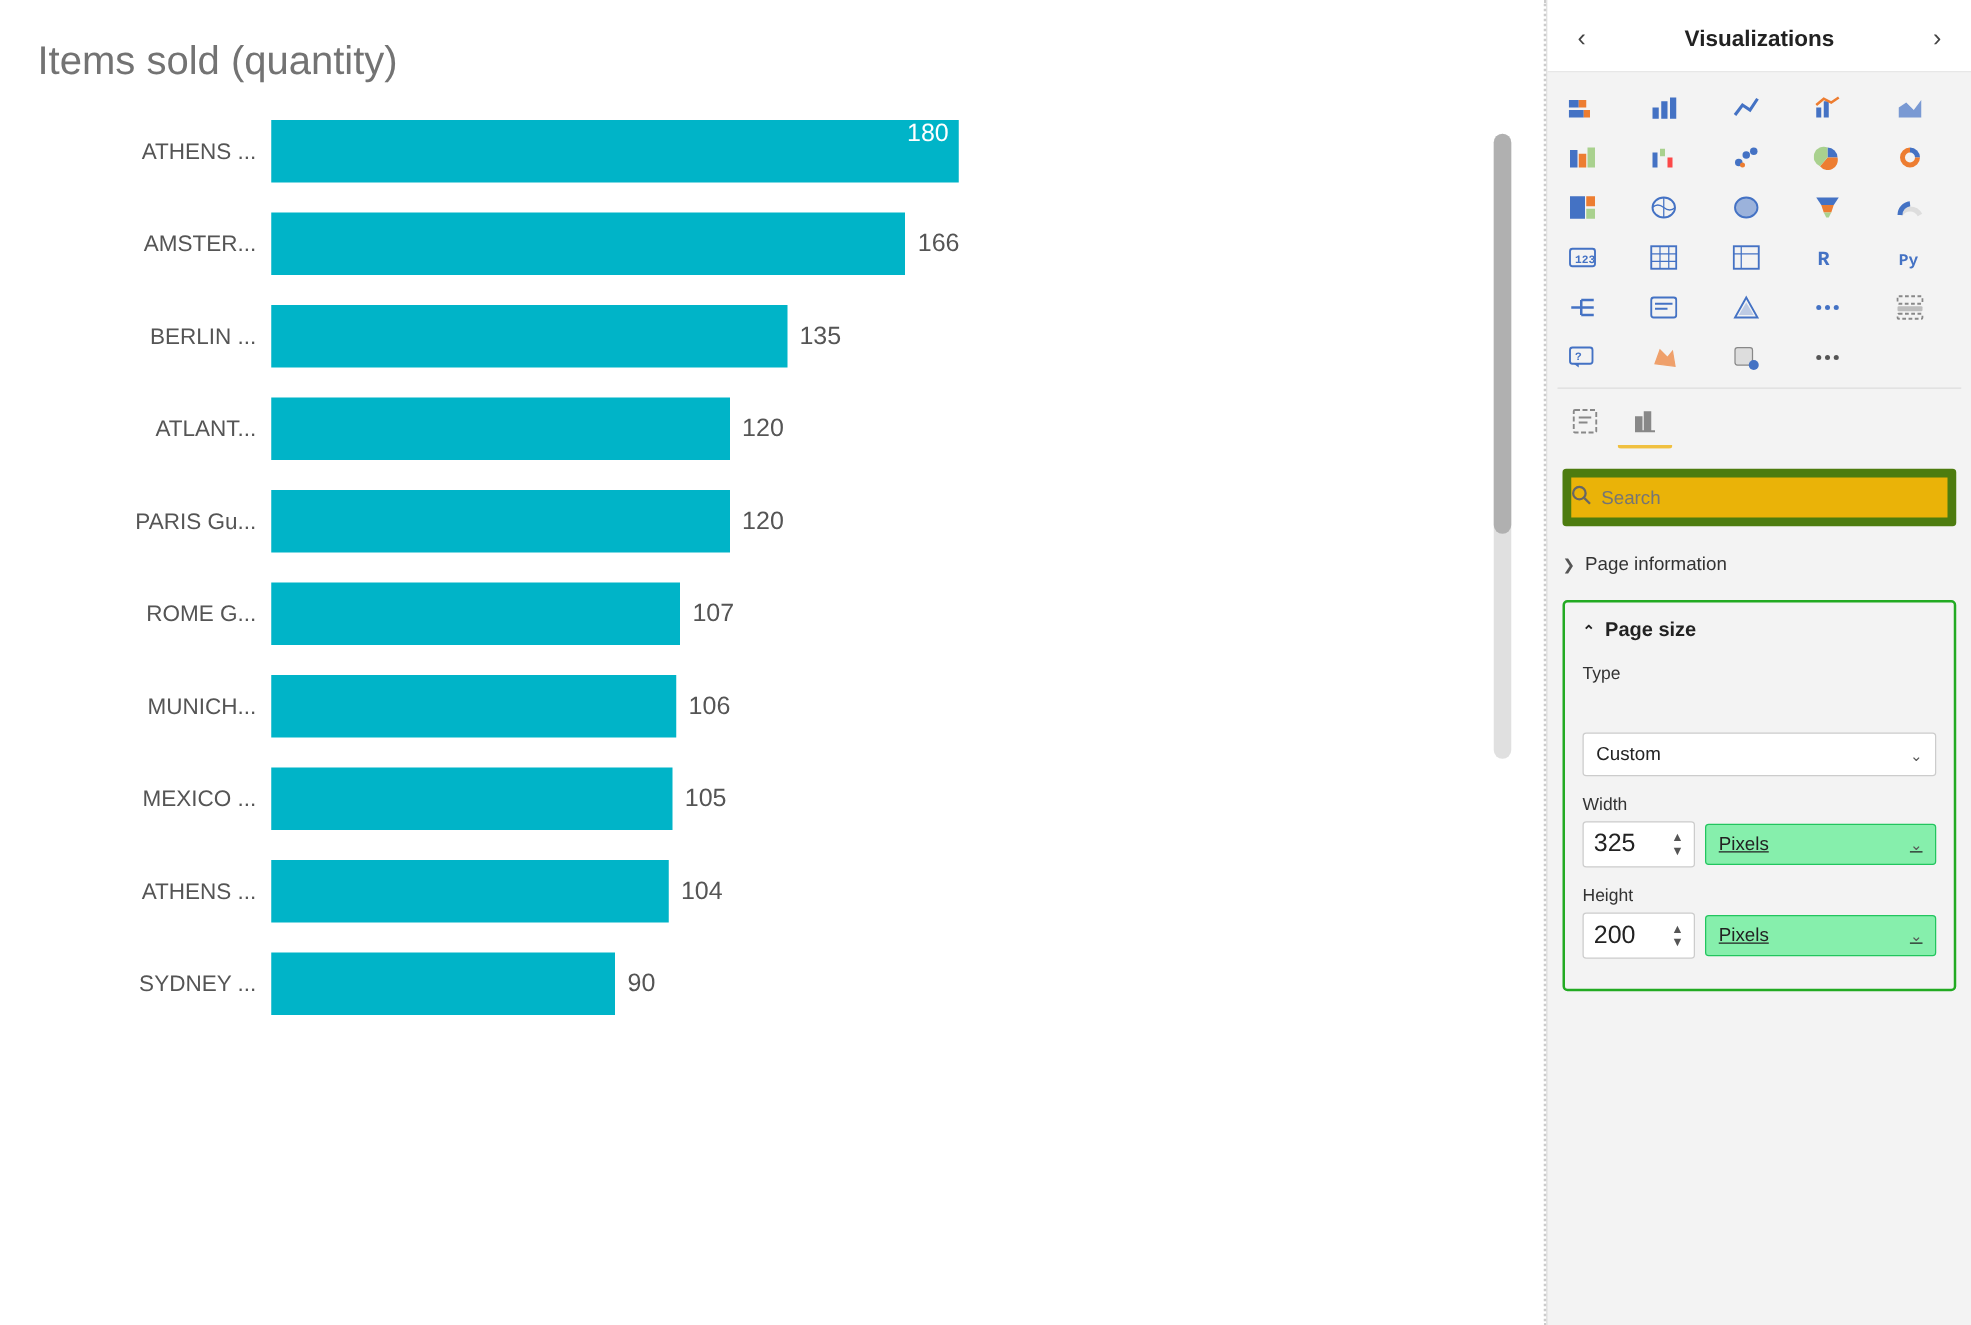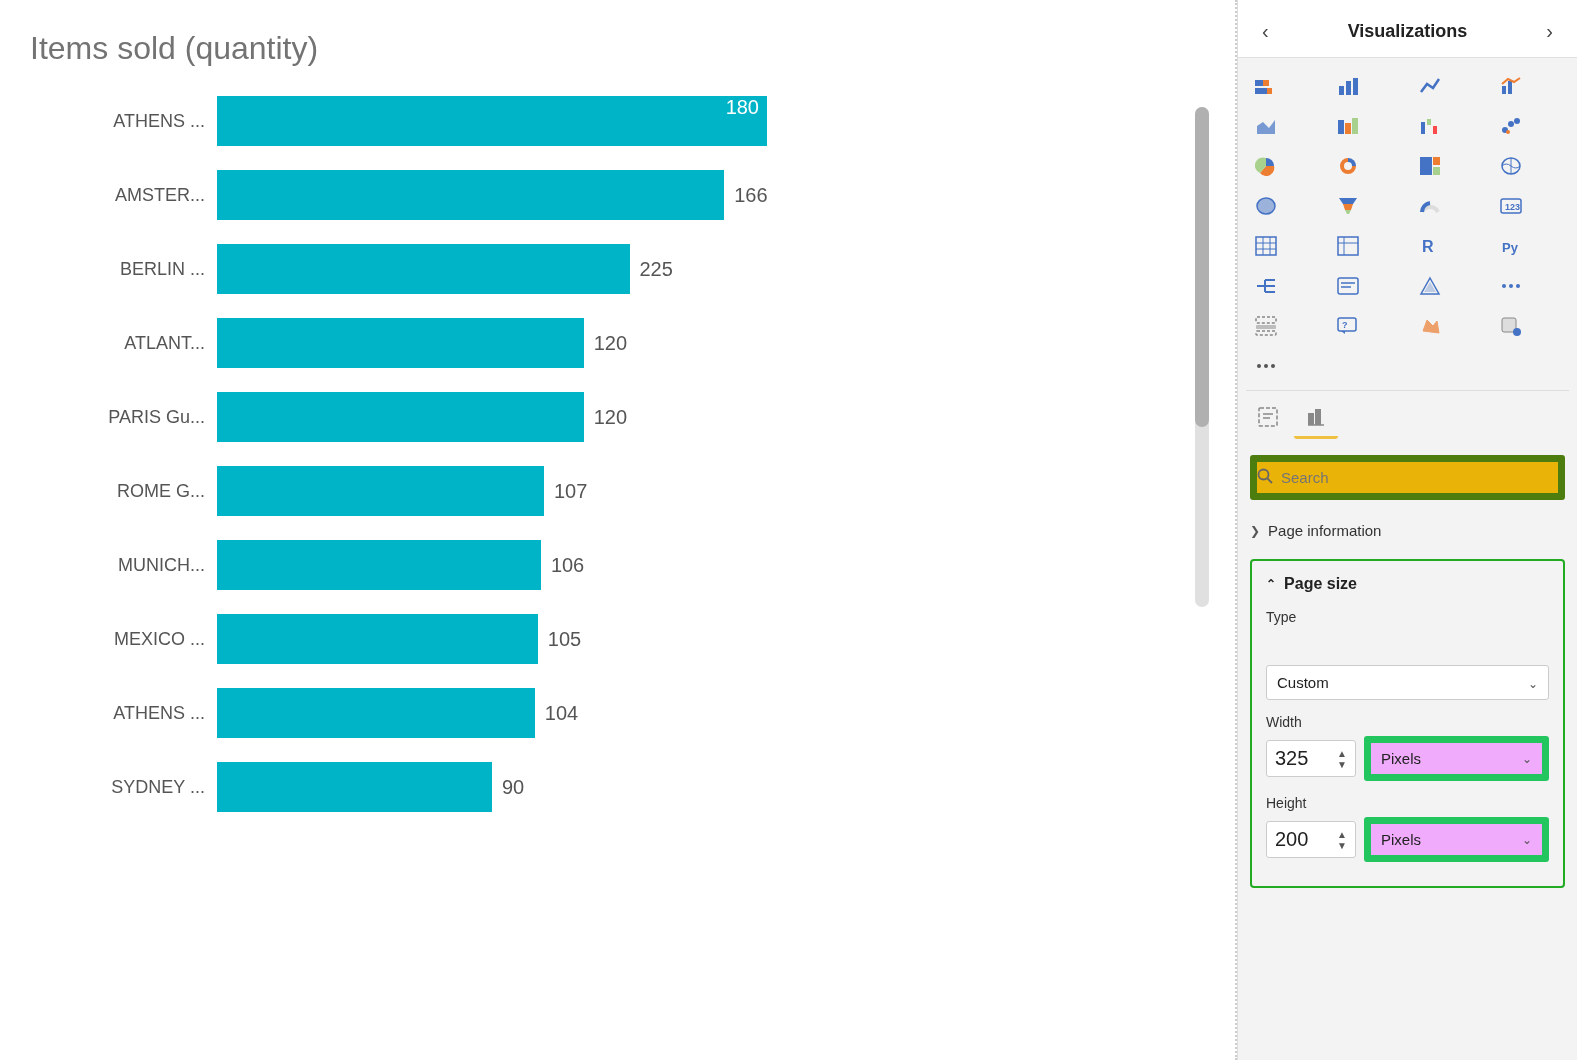--- a/index.html
+++ b/index.html
@@ -143,23 +143,24 @@
       padding: 4px 8px;
     }
 
     .viz-icons-section {
       background: #f3f3f3;
       padding: 10px 8px 6px 8px;
     }
 
     .viz-icons-grid {
       display: grid;
-      grid-template-columns: repeat(4, 1fr);
+      grid-template-columns: repeat(5, 1fr);
       gap: 4px;
       margin-bottom: 6px;
+      font-family: Liberation Mono, monospace;
     }
 
     .viz-icon {
       width: 40px;
       height: 36px;
       display: flex;
       align-items: center;
       justify-content: center;
       cursor: pointer;
       border-radius: 3px;
@@ -309,30 +310,31 @@
 
     .spinner-btn {
       font-size: 10px;
       color: #555;
       cursor: pointer;
       line-height: 1.1;
     }
 
     .unit-dropdown {
       flex: 1;
-      background: #f0abfc;
-      border: 7px solid #22c55e;
+      background: #86efac;
+      border: 1px solid #22c55e;
       border-radius: 3px;
       padding: 7px 10px;
       font-size: 15px;
       color: #222;
       display: flex;
       align-items: center;
       justify-content: space-between;
       cursor: pointer;
+      text-decoration: underline;
     }
   </style>
 </head>
 <body>
 
 <div class="chart-panel">
   <div class="chart-title">Items sold (quantity)</div>
 
   <div class="chart-content">
     <div class="bars-area" id="bars-area">
@@ -349,21 +351,21 @@
           <div class="bar-label">AMSTER...</div>
           <div class="bar-container">
             <div class="bar" style="width: 507.222px;"></div>
             <span class="bar-value-outside">166</span>
           </div>
         </div>
         <div class="bar-row">
           <div class="bar-label">BERLIN ...</div>
           <div class="bar-container">
             <div class="bar" style="width: 412.5px;"></div>
-            <span class="bar-value-outside">225</span>
+            <span class="bar-value-outside">135</span>
           </div>
         </div>
         <div class="bar-row">
           <div class="bar-label">ATLANT...</div>
           <div class="bar-container">
             <div class="bar" style="width: 366.667px;"></div>
             <span class="bar-value-outside">120</span>
           </div>
         </div>
         <div class="bar-row">

